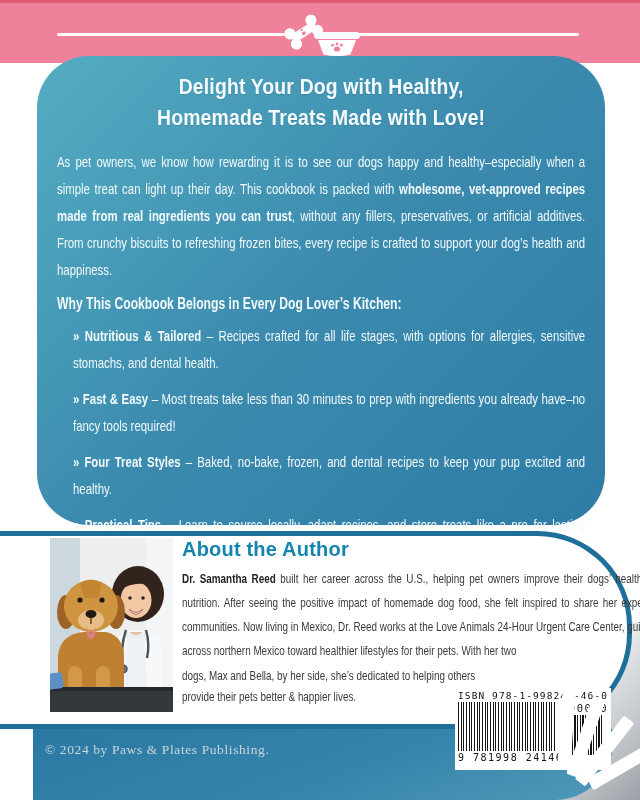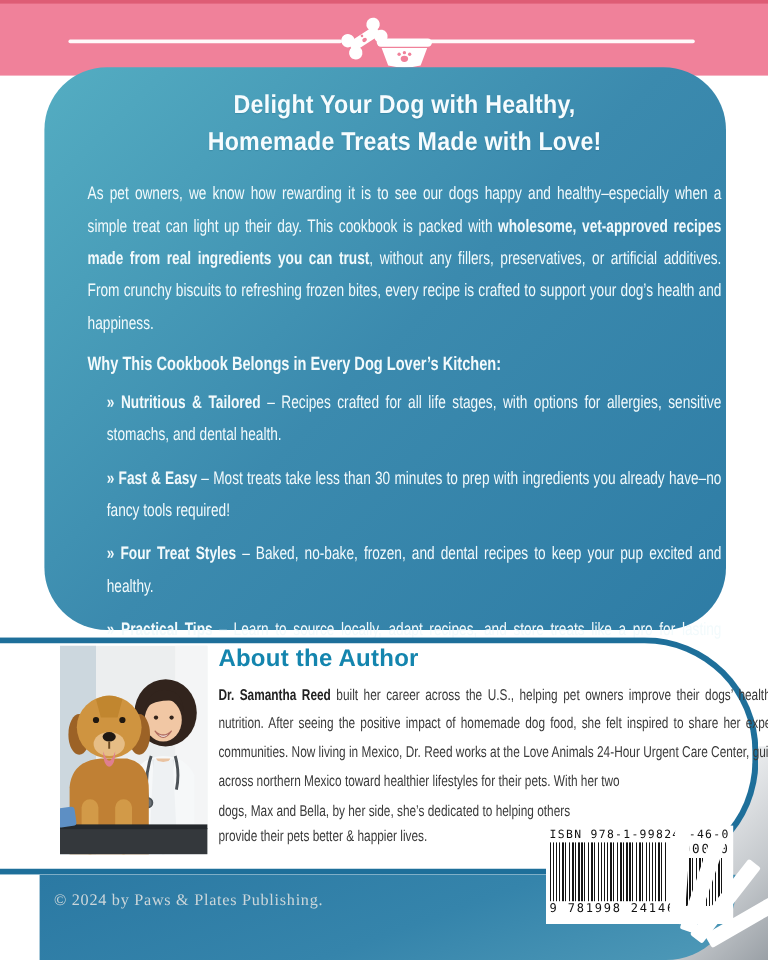--- a/index.html
+++ b/index.html
@@ -14,21 +14,21 @@
   .pink-band{position:absolute;left:0;top:0;width:640px;height:63px;background:#f0819a;z-index:2;}
   .pink-topline{position:absolute;left:0;top:0;width:640px;height:3px;background:#de5c75;}
   .deco-line{position:absolute;top:33px;height:2.5px;background:rgba(255,255,255,.95);border-radius:2px;}
   .deco-line.left{left:57px;width:228px;}
   .deco-line.right{left:353px;width:226px;}
   .band-icon{position:absolute;left:277px;top:8px;}
 
   
   .card{position:absolute;left:37px;top:56px;width:568px;height:469px;border-radius:52px;z-index:2;
     background:linear-gradient(135deg,#54adc2 0%,#3b8aae 50%,#2e7ca5 100%);
-    box-sizing:border-box;padding:16px 20px 0 36px;color:#f2fafc;}
+    box-sizing:border-box;padding:16px 20px 0 20px;color:#f2fafc;}
   .card-title{width:587px;transform:scaleX(.9);transform-origin:0 0;
     font-size:21.5px;font-weight:bold;line-height:31px;text-align:center;letter-spacing:.2px;
     color:#f6fcfe;text-shadow:0 1px 1px rgba(0,60,90,.18);}
   .cond{width:695px;transform:scaleX(.76);transform-origin:0 0;}
   .card-body{margin-top:14px;font-size:15px;line-height:27px;}
   .card-body p{margin:0;text-align:justify;}
   .intro{margin-bottom:7px !important;}
   .why-heading{font-size:16px;font-weight:bold;text-align:left !important;margin:4px 0 5px 0 !important;}
   .bullet{margin:0 0 9px 21px !important;}
   .closing{margin-top:2px !important;text-align:left !important;}

